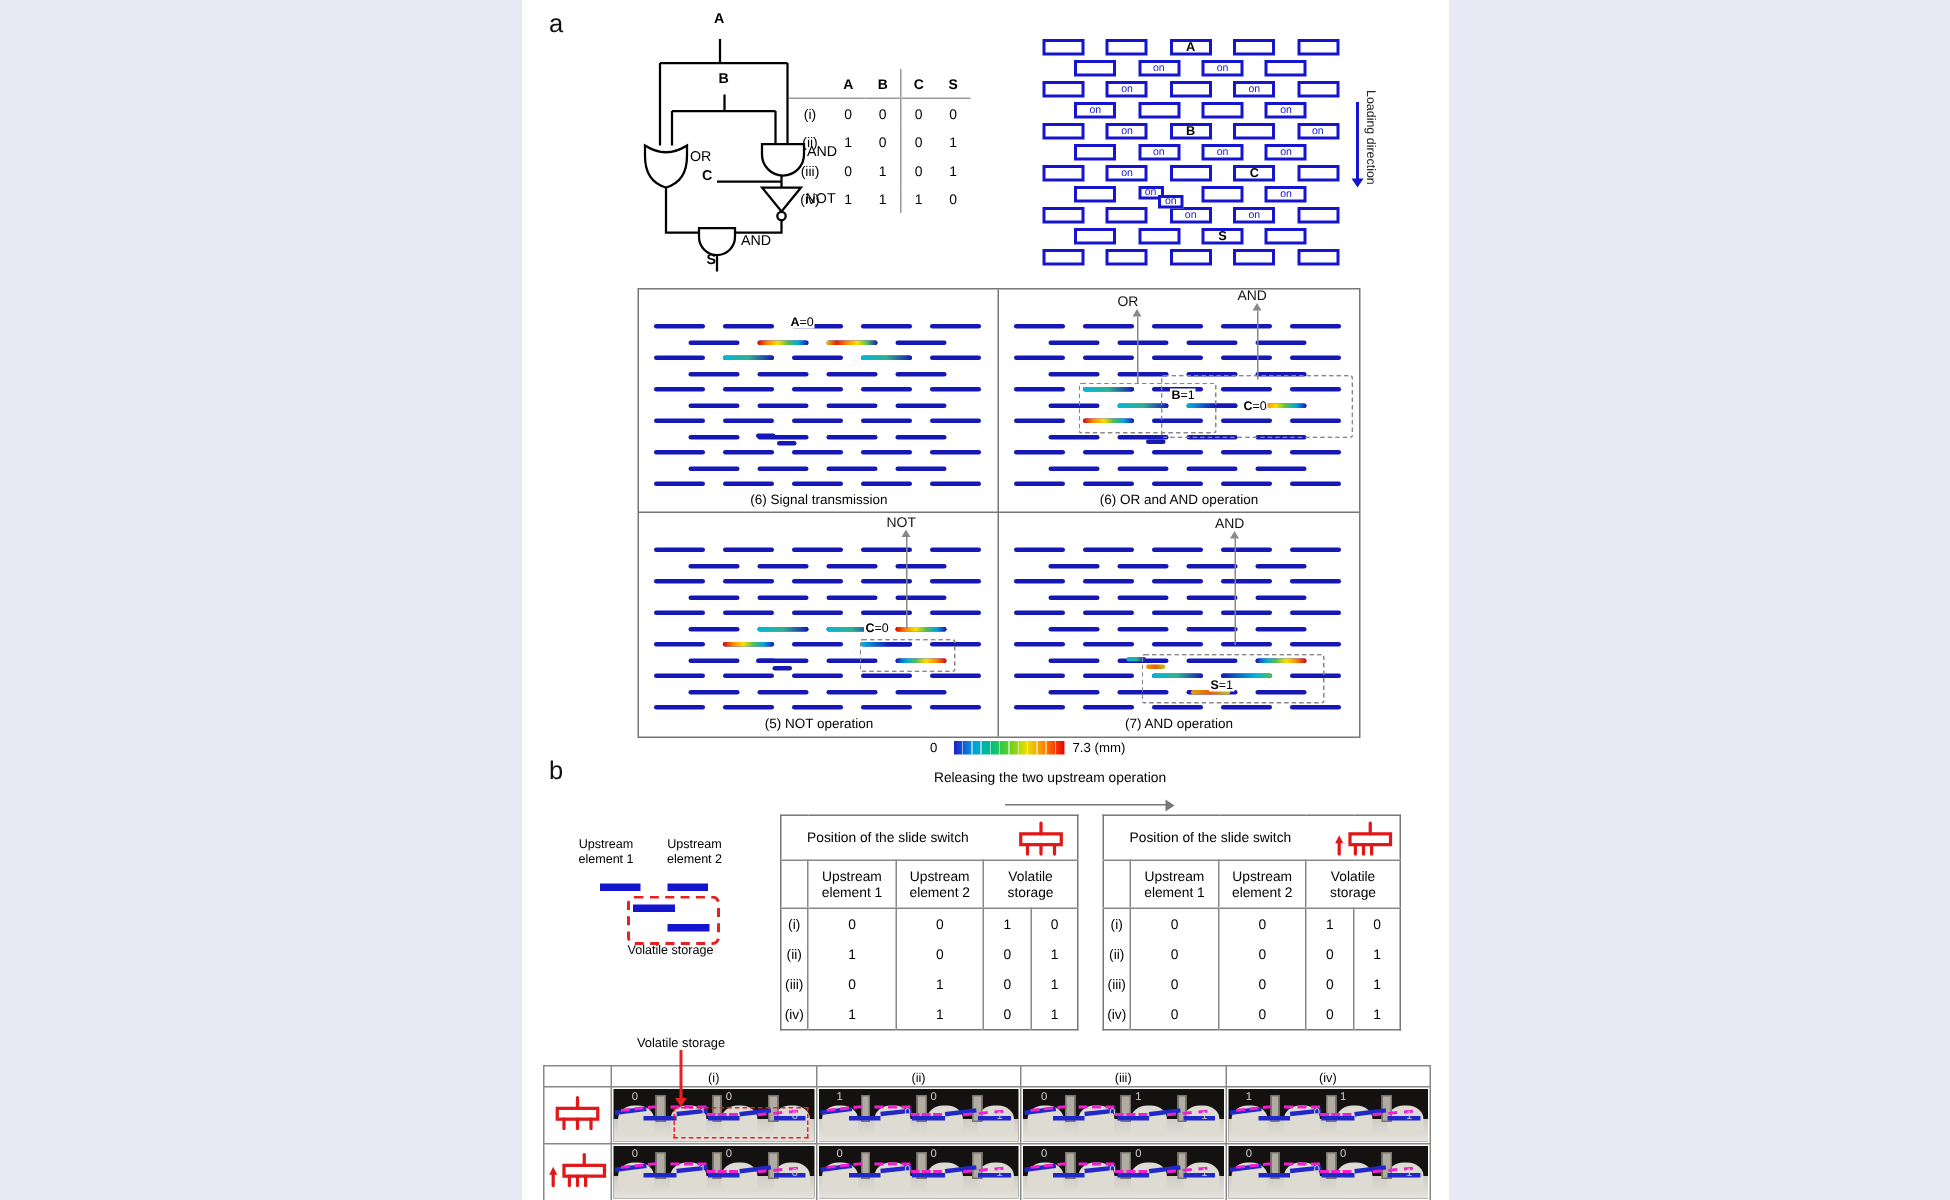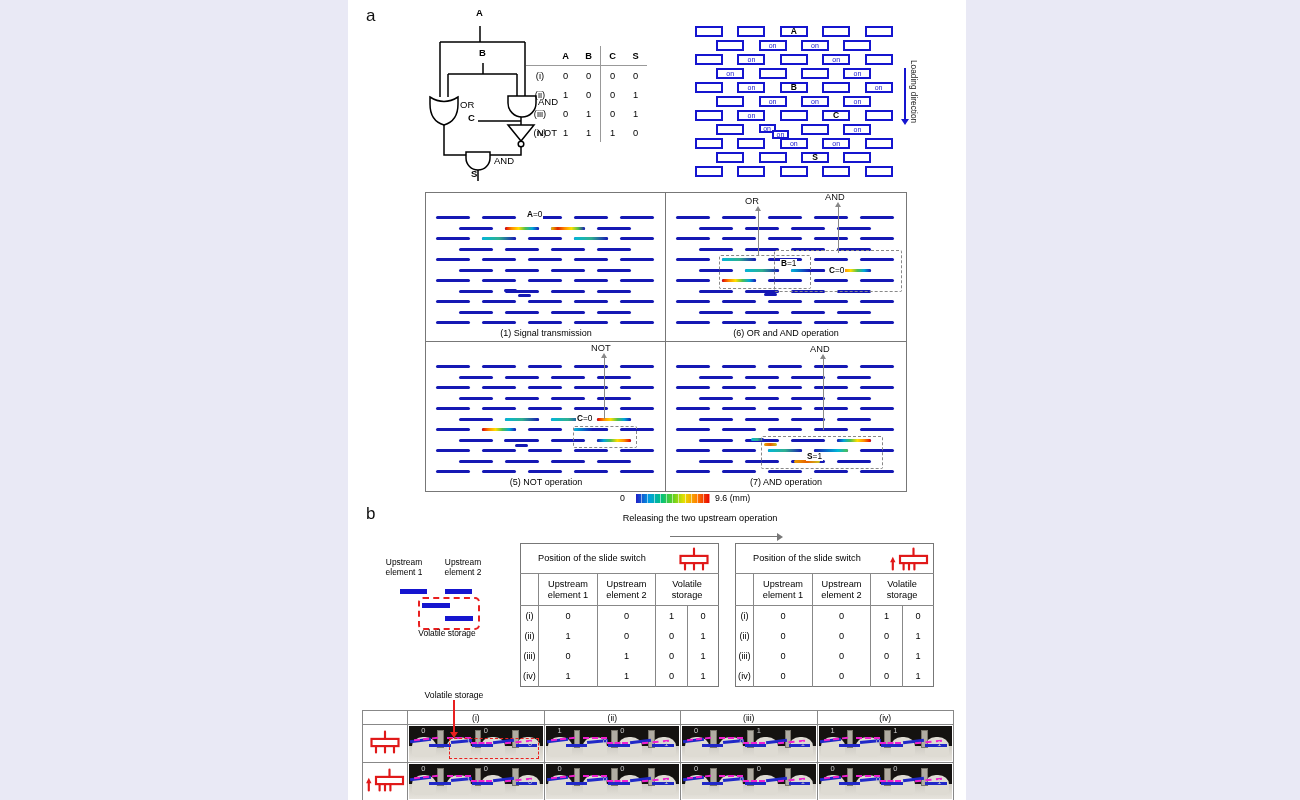--- a/index.html
+++ b/index.html
@@ -317,21 +317,21 @@
         <div class="seg" style="left: 102px; top: 128px;"></div>
         <div class="seg" style="left: 148px; top: 128px;"></div>
         <div class="seg" style="left: 194px; top: 128px;"></div>
         <div class="seg g-warm" style="left: 79px; top: 33.5px; width: 34px;"></div>
         <div class="seg g-multi" style="left: 125px; top: 33.5px; width: 34px;"></div>
         <div class="seg g-cyan" style="left: 56px; top: 44px; width: 34px;"></div>
         <div class="seg g-cyan" style="left: 148px; top: 44px; width: 34px;"></div>
         <div class="seg small" style="left: 78px; top: 96px;"></div>
         <div class="seg small" style="left: 92px; top: 101px;"></div>
         <div class="plabel" style="left: 100px; top: 17px;"><b>A</b>=0</div>
-        <div class="pcaption">(1) Signal transmission</div>
+        <div class="pcaption">(6) Signal transmission</div>
       </div>
       <div class="panel" style="left: 240px; top: 0px;">
         <div class="seg" style="left: 10px; top: 23px;"></div>
         <div class="seg" style="left: 56px; top: 23px;"></div>
         <div class="seg" style="left: 102px; top: 23px;"></div>
         <div class="seg" style="left: 148px; top: 23px;"></div>
         <div class="seg" style="left: 194px; top: 23px;"></div>
         <div class="seg" style="left: 33px; top: 33.5px;"></div>
         <div class="seg" style="left: 79px; top: 33.5px;"></div>
         <div class="seg" style="left: 125px; top: 33.5px;"></div>
@@ -524,21 +524,21 @@
         <div class="ptoplabel" style="left: 144px; top: 2px;">AND</div>
         <div class="plabel" style="left: 140px; top: 110px;"><b>S</b>=1</div>
         <div class="pcaption">(7) AND operation</div>
       </div>
     </div>
 
   <div class="cbtext" style="left:272px;top:493px">0</div>
   <div id="cbar">
       <div class="ticks"></div>
     </div>
-  <div class="cbtext" style="left:367px;top:493px">9.6 (mm)</div>
+  <div class="cbtext" style="left:367px;top:493px">7.3 (mm)</div>
 
   <div id="label-b" class="seclabel" style="left:18px;top:504px">b</div>
 
   <div id="releasing">Releasing the two upstream operation</div>
   <div id="relarrow"></div>
   <div id="relhead"></div>
 
   <div class="uplabel" style="left:25px;top:558px">Upstream element 1</div>
   <div class="uplabel" style="left:84px;top:558px">Upstream element 2</div>
   <div class="bluebar" style="left:52px;top:589px"></div>

